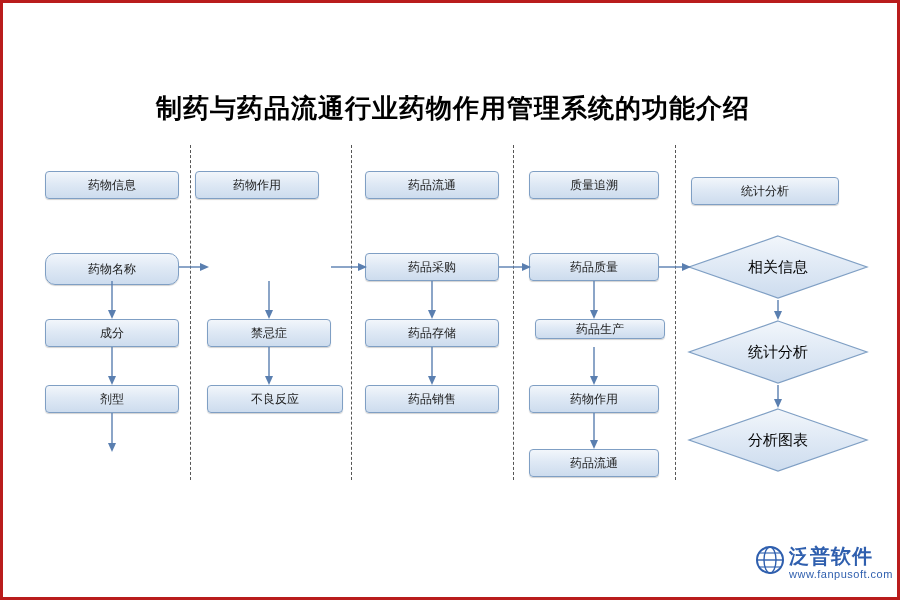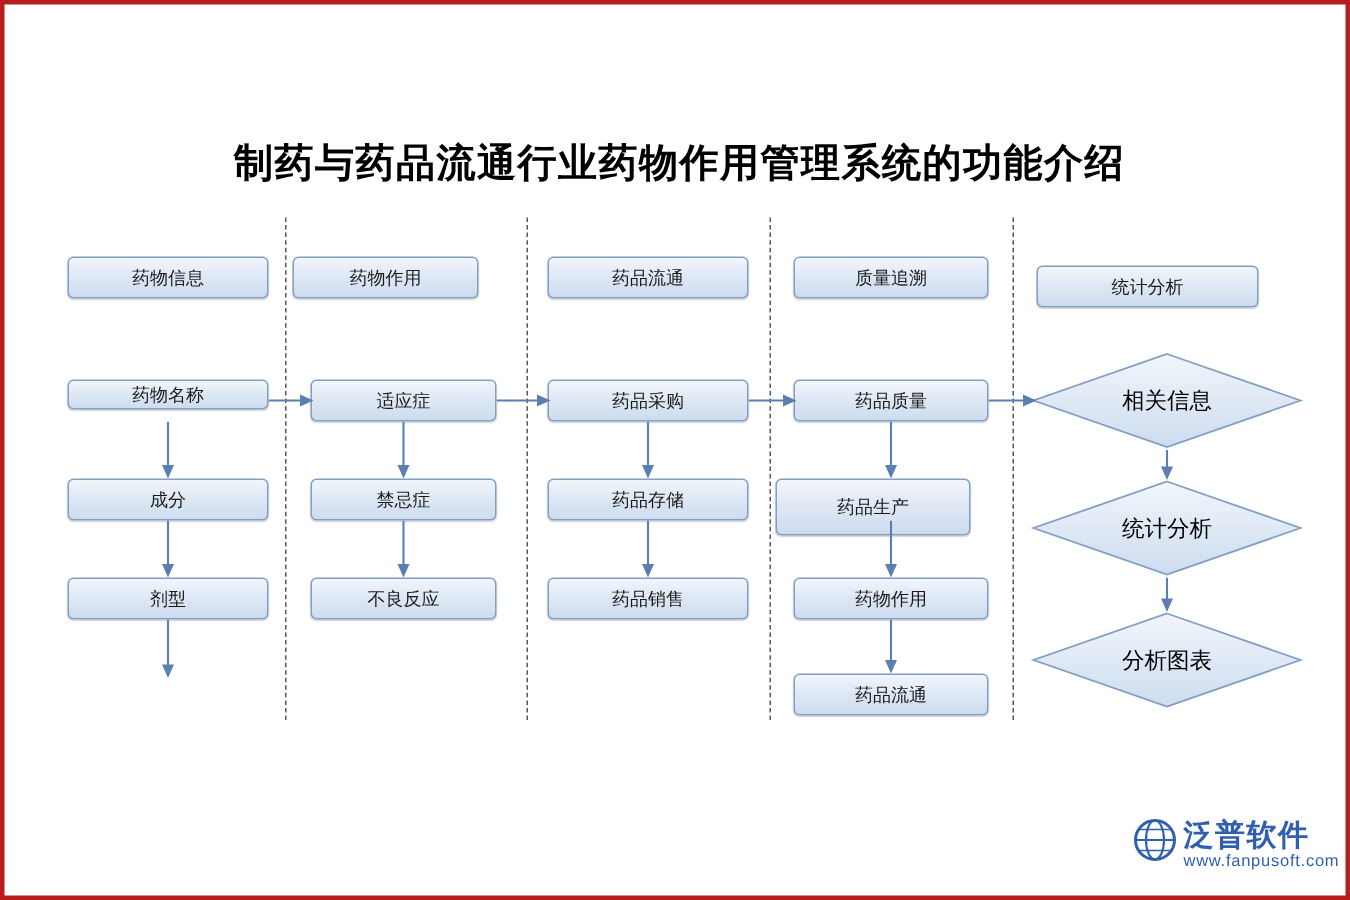--- a/index.html
+++ b/index.html
@@ -128,21 +128,21 @@
 <div class="page">
 
   <div class="title">制药与药品流通行业药物作用管理系统的功能介绍</div>
 
   <div class="divider" style="left:187px;"></div>
   <div class="divider" style="left:348px;"></div>
   <div class="divider" style="left:510px;"></div>
   <div class="divider" style="left:672px;"></div>
 
   <div class="node header" style="left:42px; top:168px; width:134px; height:28px;">药物信息</div>
-  <div class="node" style="left:42px; top:250px; width:134px; height:20px;">药物名称</div>
+  <div class="node" style="left:42px; top:250px; width:134px; height:32px;border-radius:10px;">药物名称</div>
   <div class="node" style="left:42px; top:316px; width:134px; height:28px;">成分</div>
   <div class="node" style="left:42px; top:382px; width:134px; height:28px;">剂型</div>
 
   <div class="conn" style="left:103px; top:278px;">
     <svg width="12" height="38">
         <line x1="6" y1="0" x2="6" y2="30" stroke="#5a7fb0" stroke-width="1.4"></line>
         <polygon points="6,38 2,29 10,29" fill="#5a7fb0"></polygon>
       </svg>
   </div>
   <div class="conn" style="left:103px; top:344px;">
@@ -152,23 +152,22 @@
       </svg>
   </div>
   <div class="conn" style="left:103px; top:410px;">
     <svg width="12" height="39">
         <line x1="6" y1="0" x2="6" y2="31" stroke="#5a7fb0" stroke-width="1.4"></line>
         <polygon points="6,39 2,30 10,30" fill="#5a7fb0"></polygon>
       </svg>
   </div>
 
   <div class="node header" style="left:192px; top:168px; width:124px; height:28px;">药物作用</div>
-  <div class="node" style="left:204px; top:250px; width:124px; height:28px;">适应症</div>
   <div class="node" style="left:204px; top:316px; width:124px; height:28px;">禁忌症</div>
-  <div class="node" style="left:204px; top:382px; width:124px; height:28px;">不良反应</div>
+  <div class="node" style="left:204px; top:382px; width:136px; height:28px;">不良反应</div>
 
   <div class="conn" style="left:260px; top:278px;">
     <svg width="12" height="38">
         <line x1="6" y1="0" x2="6" y2="30" stroke="#5a7fb0" stroke-width="1.4"></line>
         <polygon points="6,38 2,29 10,29" fill="#5a7fb0"></polygon>
       </svg>
   </div>
   <div class="conn" style="left:260px; top:344px;">
     <svg width="12" height="38">
         <line x1="6" y1="0" x2="6" y2="30" stroke="#5a7fb0" stroke-width="1.4"></line>
@@ -189,21 +188,21 @@
   </div>
   <div class="conn" style="left:423px; top:344px;">
     <svg width="12" height="38">
         <line x1="6" y1="0" x2="6" y2="30" stroke="#5a7fb0" stroke-width="1.4"></line>
         <polygon points="6,38 2,29 10,29" fill="#5a7fb0"></polygon>
       </svg>
   </div>
 
   <div class="node header" style="left:526px; top:168px; width:130px; height:28px;">质量追溯</div>
   <div class="node" style="left:526px; top:250px; width:130px; height:28px;">药品质量</div>
-  <div class="node" style="left:514px; top:316px; width:130px; height:38px;">药品生产</div>
+  <div class="node" style="left:532px; top:316px; width:130px; height:20px;">药品生产</div>
   <div class="node" style="left:526px; top:382px; width:130px; height:28px;">药物作用</div>
   <div class="node" style="left:526px; top:446px; width:130px; height:28px;">药品流通</div>
 
   <div class="conn" style="left:585px; top:278px;">
     <svg width="12" height="38">
         <line x1="6" y1="0" x2="6" y2="30" stroke="#5a7fb0" stroke-width="1.4"></line>
         <polygon points="6,38 2,29 10,29" fill="#5a7fb0"></polygon>
       </svg>
   </div>
   <div class="conn" style="left:585px; top:344px;">

